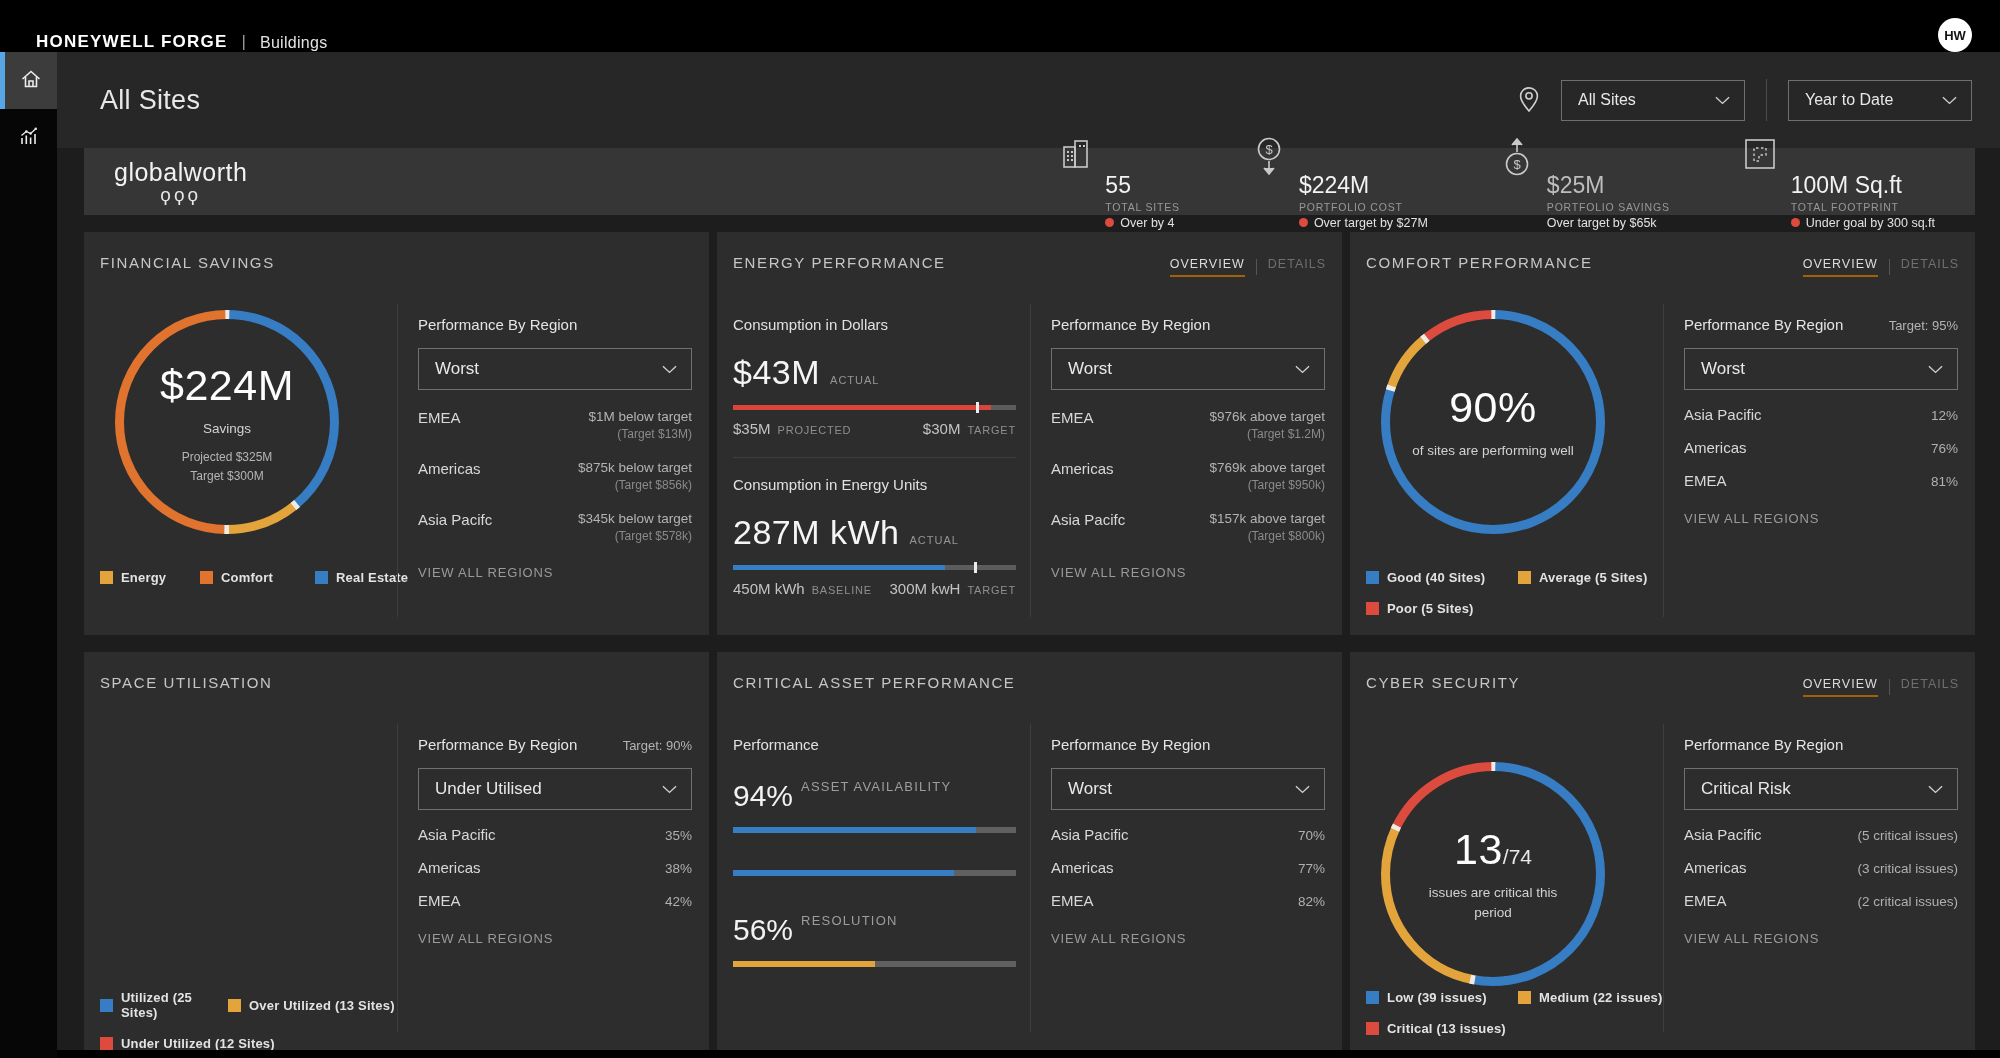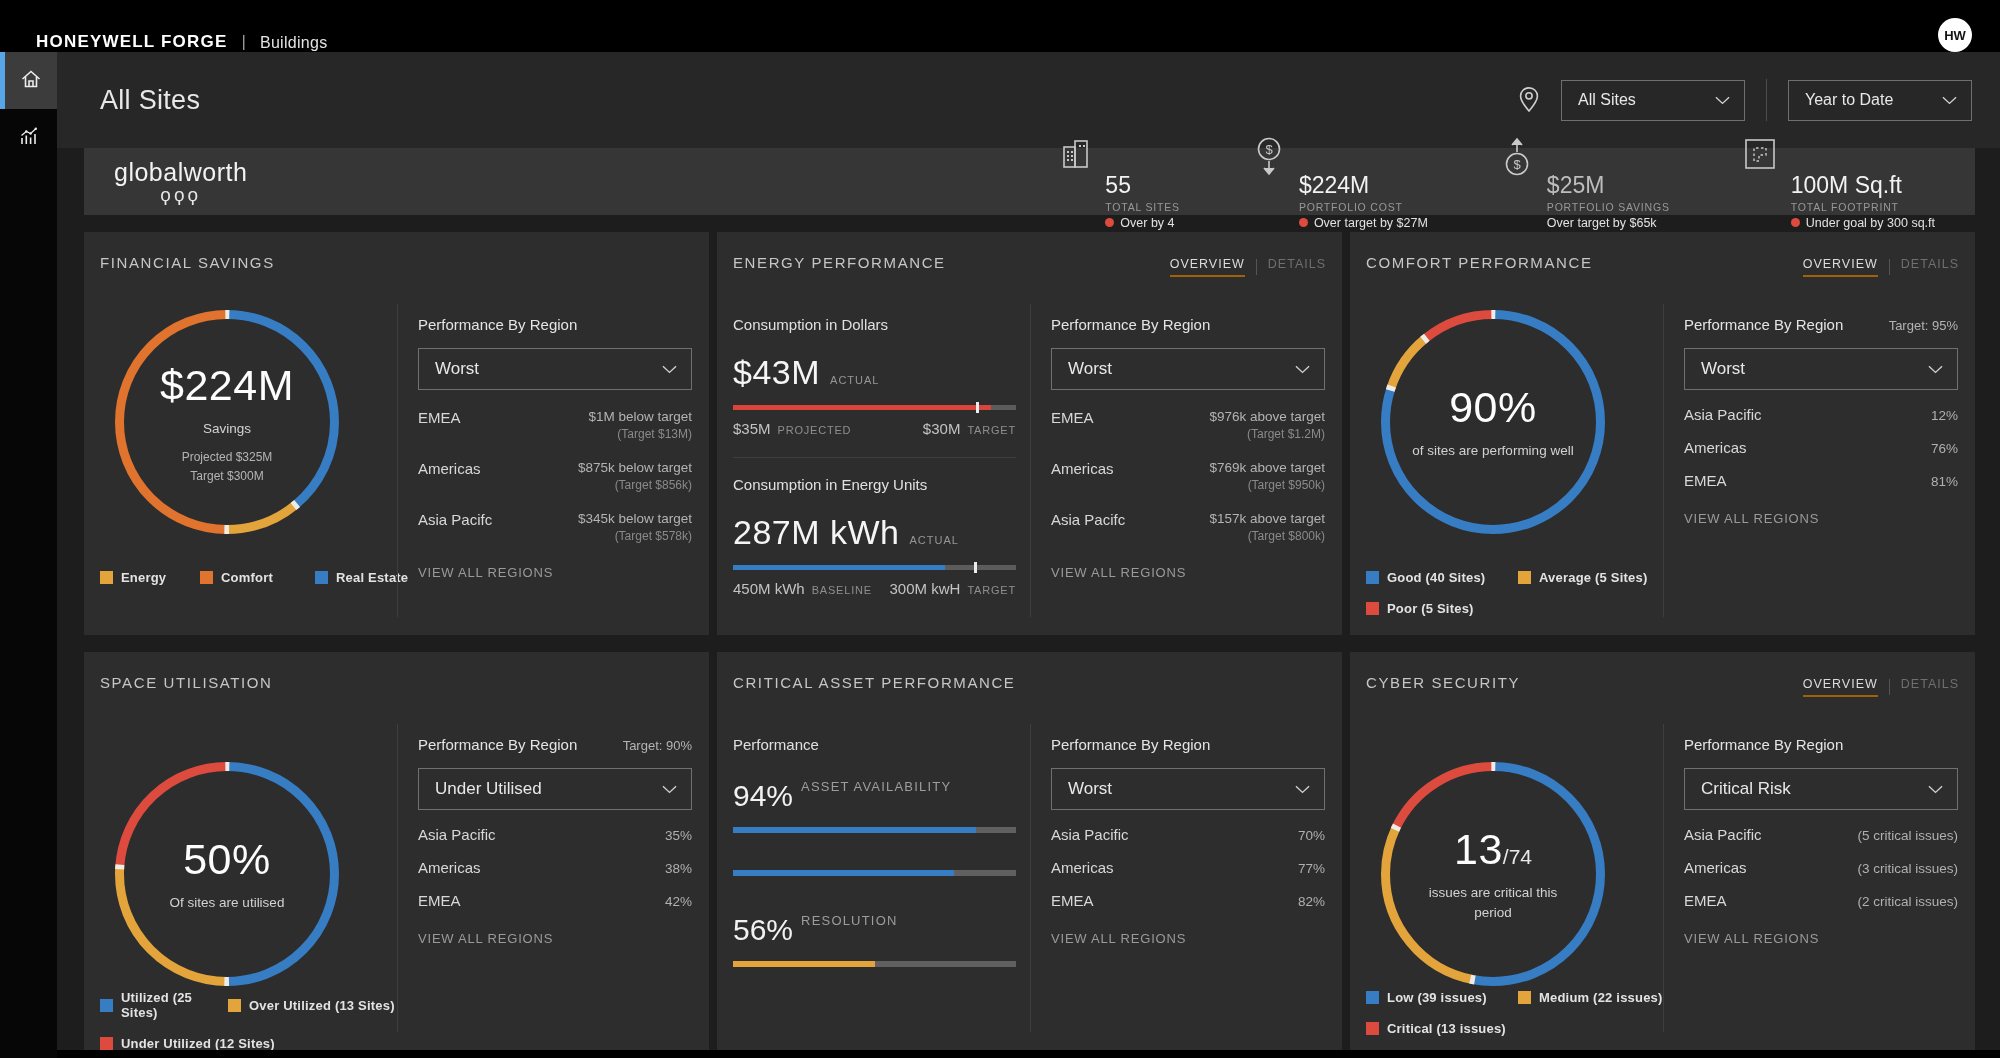--- a/index.html
+++ b/index.html
@@ -509,34 +509,20 @@
           <div class="view-all">VIEW ALL REGIONS</div>
         </div>
       </div>
     </div>
 
     <div class="card row-bot">
       <div class="card-head">
         <span class="card-title">SPACE UTILISATION</span>
       </div>
       <div class="card-body">
-        <div class="donut-wrap">
-          <div><svg width="224" height="224" viewBox="0 0 224 224">
-                <circle cx="112" cy="112" r="107.5" fill="none" stroke="#377dc4" stroke-width="9" stroke-dasharray="337.72121026090275 337.72121026090275" stroke-dashoffset="0" transform="rotate(-90 112 112)"></circle>
-                <circle cx="112" cy="112" r="107.5" fill="none" stroke="#e3a43c" stroke-width="9" stroke-dasharray="175.61502933566945 499.8273911861361" stroke-dashoffset="-337.72121026090275" transform="rotate(-90 112 112)"></circle>
-                <circle cx="112" cy="112" r="107.5" fill="none" stroke="#dd4b3e" stroke-width="9" stroke-dasharray="162.1061809252333 513.3362395965722" stroke-dashoffset="-513.3362395965722" transform="rotate(-90 112 112)"></circle>
-                <circle cx="112" cy="112" r="107.5" fill="none" stroke="#efece6" stroke-width="9" stroke-dasharray="4.7280969436526386 670.7143235781529" stroke-dashoffset="2.3640484718263193" transform="rotate(-90 112 112)"></circle>
-                <circle cx="112" cy="112" r="107.5" fill="none" stroke="#efece6" stroke-width="9" stroke-dasharray="4.7280969436526386 670.7143235781529" stroke-dashoffset="-335.35716178907643" transform="rotate(-90 112 112)"></circle>
-                <circle cx="112" cy="112" r="107.5" fill="none" stroke="#efece6" stroke-width="9" stroke-dasharray="4.7280969436526386 670.7143235781529" stroke-dashoffset="-510.9721911247459" transform="rotate(-90 112 112)"></circle>
-              </svg></div>
-          <div class="donut-center">
-            <div class="donut-value">50%</div>
-            <div class="donut-sub">Of sites are utilised</div>
-          </div>
-        </div>
         <div class="legend">
           <div class="legend-row">
             <div class="legend-item lw140" style="width:128px;justify-content:space-between;">
                 <span class="sw" style="background-color: rgb(55, 125, 196);"></span>
                 <span class="lbl">Utilized (25 Sites)</span>
               </div>
             <div class="legend-item">
                 <span class="sw" style="background-color: rgb(227, 164, 60);"></span>
                 <span class="lbl">Over Utilized (13 Sites)</span>
               </div>

